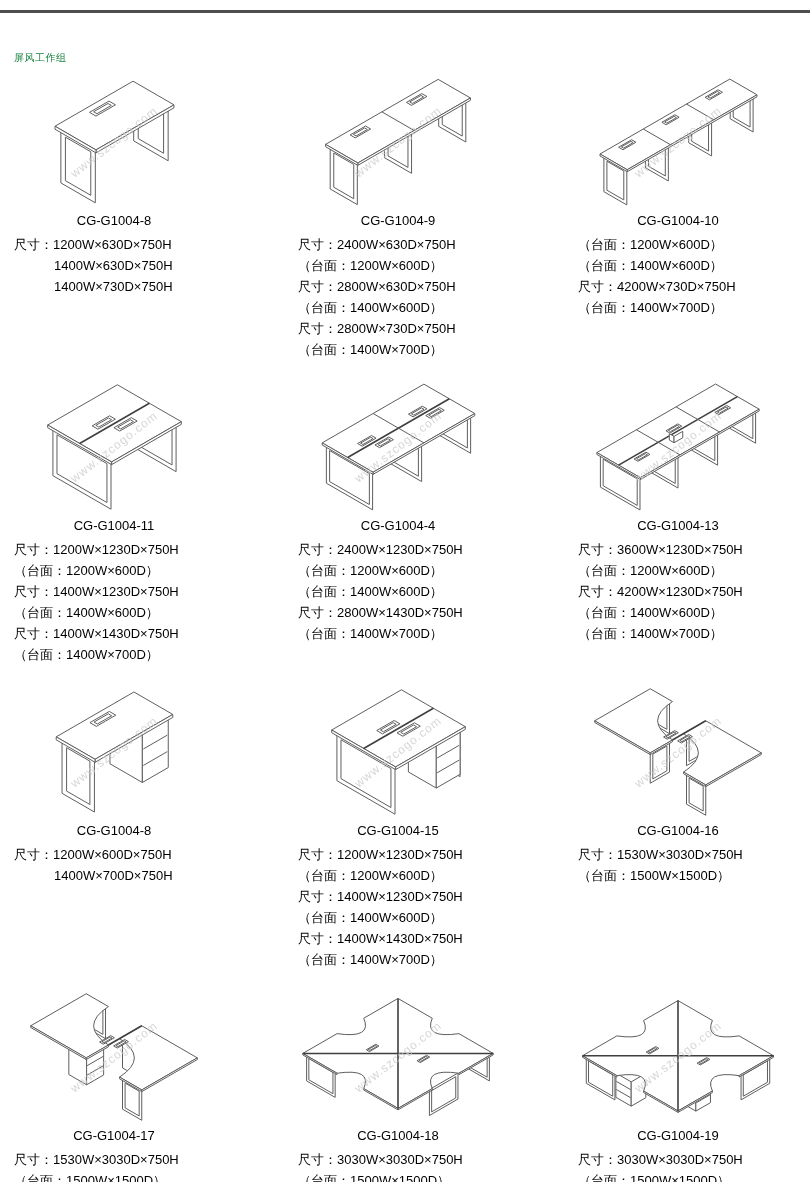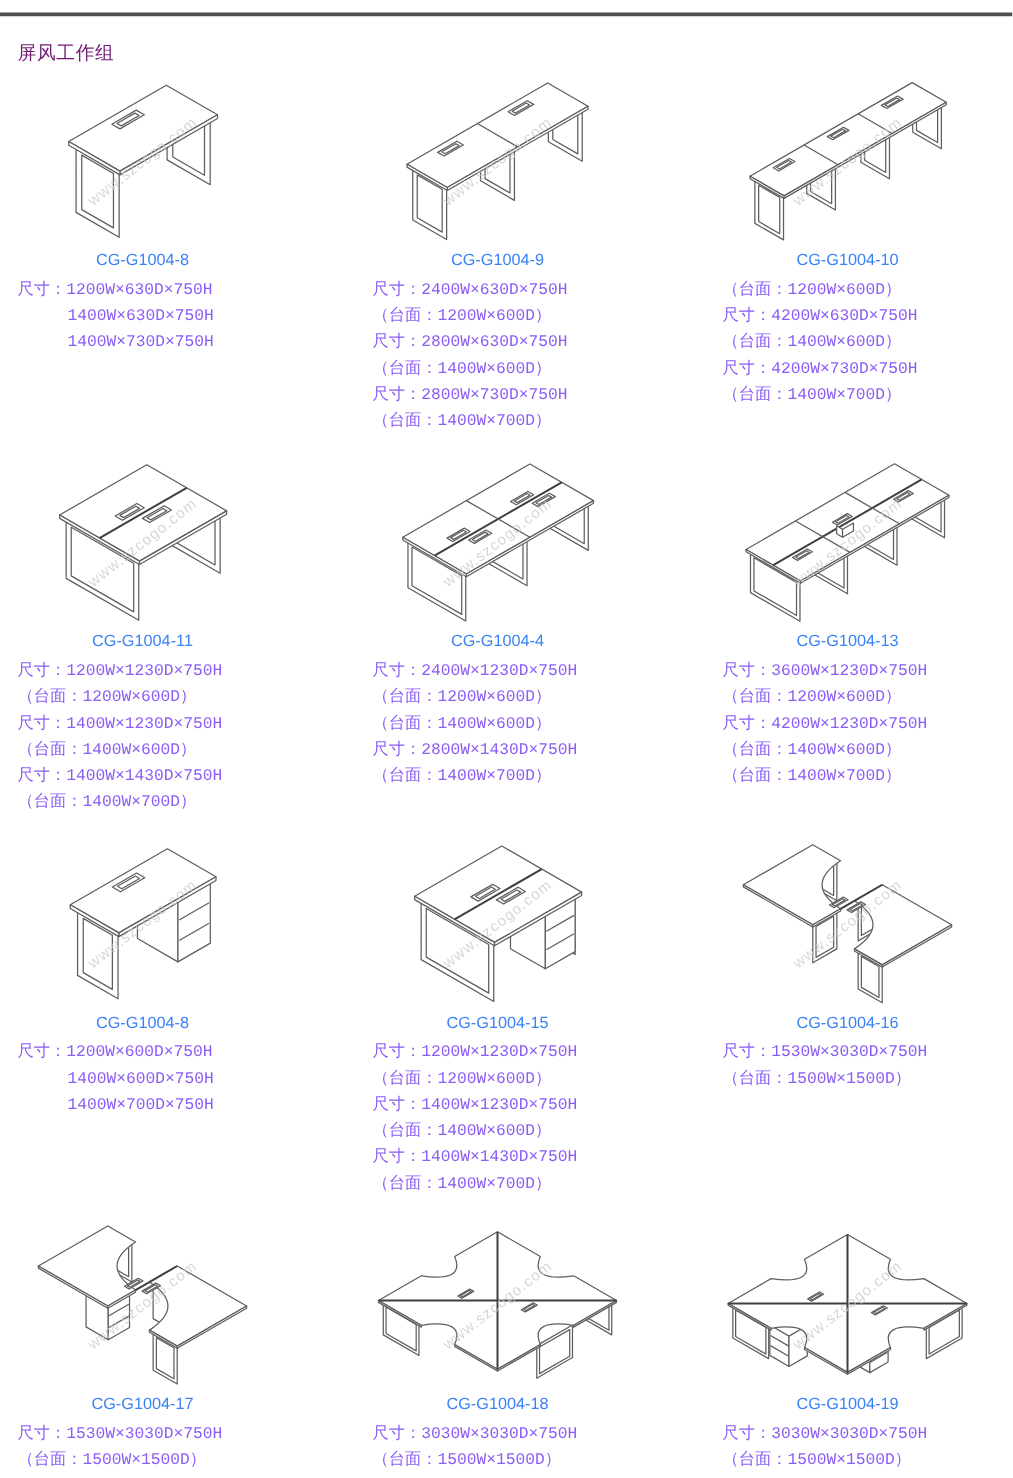--- a/index.html
+++ b/index.html
@@ -1,27 +1,27 @@
 <!DOCTYPE html>
 <html><head>
 <meta charset="utf-8">
 <style>
   html,body{margin:0;padding:0;background:#ffffff;}
   body{width:810px;font-family:"Liberation Sans","DejaVu Sans",sans-serif;color:#595959;}
   .top-rule{margin-top:10px;height:3px;background:#4f4f4f;}
-  .page-title{margin:20px 0 10px 14px;font-size:15px;color:#701a75;letter-spacing:.5px;}
+  .page-title{margin:38px 0 10px 14px;font-size:10px;color:#15803d;letter-spacing:.5px;}
   .grid{display:grid;grid-template-columns:284px 280px 246px;padding-left:14px;align-items:start;}
   .card{width:200px;}
   .card.tall{min-height:305px;}
   .figure{position:relative;height:133px;display:flex;align-items:center;justify-content:center;overflow:visible;}
   .figure svg{display:block;}
   .wm{position:absolute;left:50%;top:50%;transform:translate(-50%,-50%) rotate(-38deg);
       font-size:12px;color:#c9c9c9;opacity:.75;letter-spacing:1px;white-space:nowrap;pointer-events:none;}
-  .code{margin-top:4px;text-align:center;font-size:13px;color:#3b82f6;line-height:18px;}
-  .specs{margin-top:4px;font-size:13px;color:#8b5cf6;font-family:Liberation Mono, monospace;}
+  .code{margin-top:4px;text-align:center;font-size:13px;color:#000000;line-height:18px;}
+  .specs{margin-top:4px;font-size:13px;color:#000000;}
   .spec-line{line-height:21px;white-space:nowrap;}
   .spec-line.indent{padding-left:40px;}
 </style>
 </head>
 <body>
 
 <div class="top-rule"></div>
 <div class="page-title">屏风工作组</div>
 <div class="grid">
     <div class="card tall">
@@ -97,21 +97,20 @@
           <path d="M1238.4 -635.0 L1498.2 -785.0 L1584.8 -735.0 L1325.0 -585.0 Z" fill="#fff" stroke="#5e5e5e" stroke-width="1" stroke-linejoin="round" vector-effect="non-scaling-stroke"></path>
           <path d="M1293.8 -643.0 L1484.3 -753.0 L1529.4 -727.0 L1338.8 -617.0 Z" fill="#fff" stroke="#5e5e5e" stroke-width="1" stroke-linejoin="round" vector-effect="non-scaling-stroke"></path>
           <path d="M2104.4 -1135.0 L2364.2 -1285.0 L2450.8 -1235.0 L2191.0 -1085.0 Z" fill="#fff" stroke="#5e5e5e" stroke-width="1" stroke-linejoin="round" vector-effect="non-scaling-stroke"></path>
           <path d="M2159.8 -1143.0 L2350.3 -1253.0 L2395.4 -1227.0 L2204.8 -1117.0 Z" fill="#fff" stroke="#5e5e5e" stroke-width="1" stroke-linejoin="round" vector-effect="non-scaling-stroke"></path>
         </svg>
         <span class="wm">www.szcogo.com</span>
       </div>
       <div class="code">CG-G1004-10</div>
       <div class="specs">
         <div class="spec-line">（台面：1200W×600D）</div>
-        <div class="spec-line">尺寸：4200W×630D×750H</div>
         <div class="spec-line">（台面：1400W×600D）</div>
         <div class="spec-line">尺寸：4200W×730D×750H</div>
         <div class="spec-line">（台面：1400W×700D）</div>
       </div>
     </div>
     <div class="card tall">
       <div class="figure">
         <svg viewBox="-40 -640 2071.8 1935" width="139" height="130">
           <path d="M77.9 45.0 L943.9 545.0 L943.9 1255.0 L77.9 755.0 Z" fill="#fff" stroke="#5e5e5e" stroke-width="1" stroke-linejoin="round" vector-effect="non-scaling-stroke"></path>
           <path d="M138.6 145.0 L883.3 575.0 L883.3 1155.0 L138.6 725.0 Z" fill="#fff" stroke="#5e5e5e" stroke-width="1" stroke-linejoin="round" vector-effect="non-scaling-stroke"></path>
@@ -222,21 +221,20 @@
           <path d="M519.6 300.0 L1558.8 -300.0 L1558.8 -260.0 L519.6 340.0 Z" fill="#fff" stroke="#5e5e5e" stroke-width="1" stroke-linejoin="round" vector-effect="non-scaling-stroke"></path>
           <path d="M0.0 0.0 L519.6 300.0 L519.6 340.0 L0.0 40.0 Z" fill="#fff" stroke="#5e5e5e" stroke-width="1" stroke-linejoin="round" vector-effect="non-scaling-stroke"></path>
           <path d="M450.3 -190.0 L710.1 -340.0 L796.7 -290.0 L536.9 -140.0 Z" fill="#fff" stroke="#5e5e5e" stroke-width="1" stroke-linejoin="round" vector-effect="non-scaling-stroke"></path>
           <path d="M505.7 -198.0 L696.3 -308.0 L741.3 -282.0 L550.8 -172.0 Z" fill="#fff" stroke="#5e5e5e" stroke-width="1" stroke-linejoin="round" vector-effect="non-scaling-stroke"></path>
         </svg>
         <span class="wm">www.szcogo.com</span>
       </div>
       <div class="code">CG-G1004-8</div>
       <div class="specs">
         <div class="spec-line">尺寸：1200W×600D×750H</div>
-        <div class="spec-line indent">1400W×600D×750H</div>
         <div class="spec-line indent">1400W×700D×750H</div>
       </div>
     </div>
     <div class="card tall">
       <div class="figure">
         <svg viewBox="-40 -640 2071.8 1935" width="139" height="130">
           <path d="M77.9 45.0 L943.9 545.0 L943.9 1255.0 L77.9 755.0 Z" fill="#fff" stroke="#5e5e5e" stroke-width="1" stroke-linejoin="round" vector-effect="non-scaling-stroke"></path>
           <path d="M138.6 145.0 L883.3 575.0 L883.3 1155.0 L138.6 725.0 Z" fill="#fff" stroke="#5e5e5e" stroke-width="1" stroke-linejoin="round" vector-effect="non-scaling-stroke"></path>
           <path d="M1047.9 -515.0 L1913.9 -15.0 L1913.9 695.0 L1047.9 195.0 Z" fill="#fff" stroke="#5e5e5e" stroke-width="1" stroke-linejoin="round" vector-effect="non-scaling-stroke"></path>
           <path d="M1108.5 -415.0 L1853.2 15.0 L1853.2 595.0 L1108.5 165.0 Z" fill="#fff" stroke="#5e5e5e" stroke-width="1" stroke-linejoin="round" vector-effect="non-scaling-stroke"></path>

